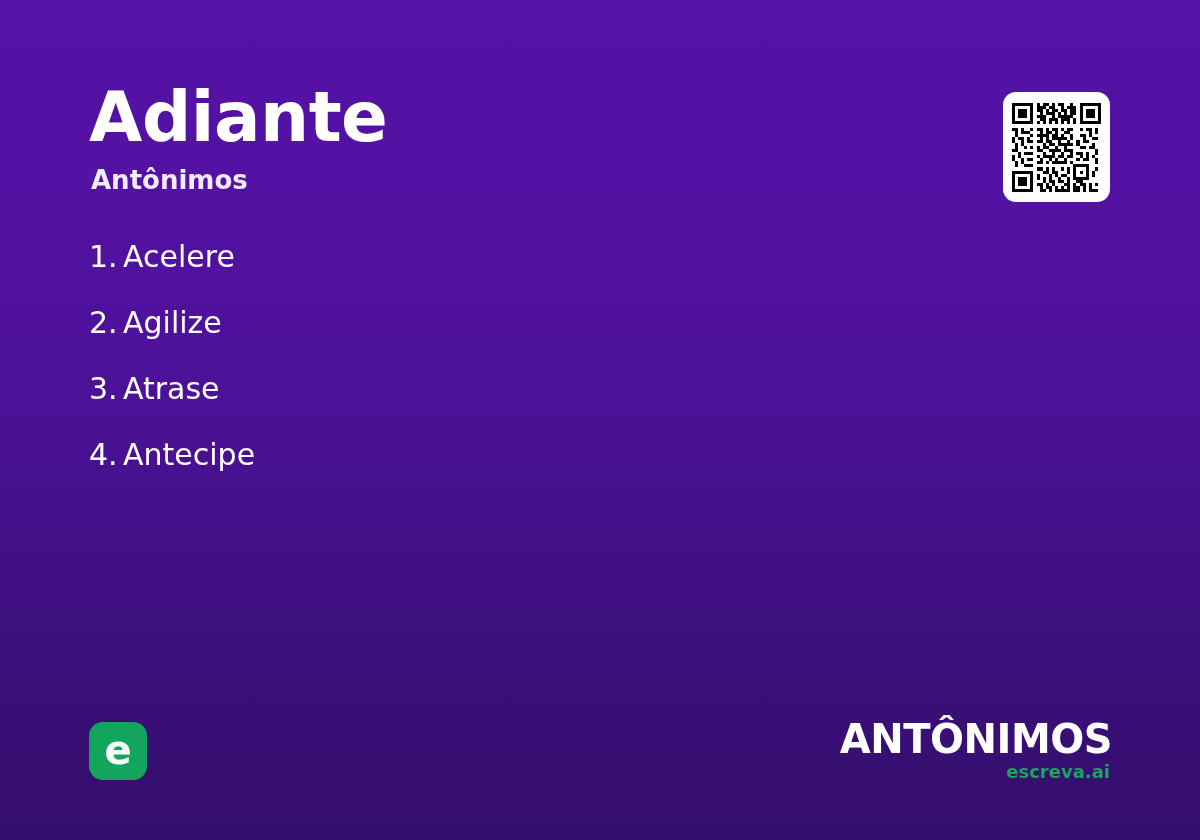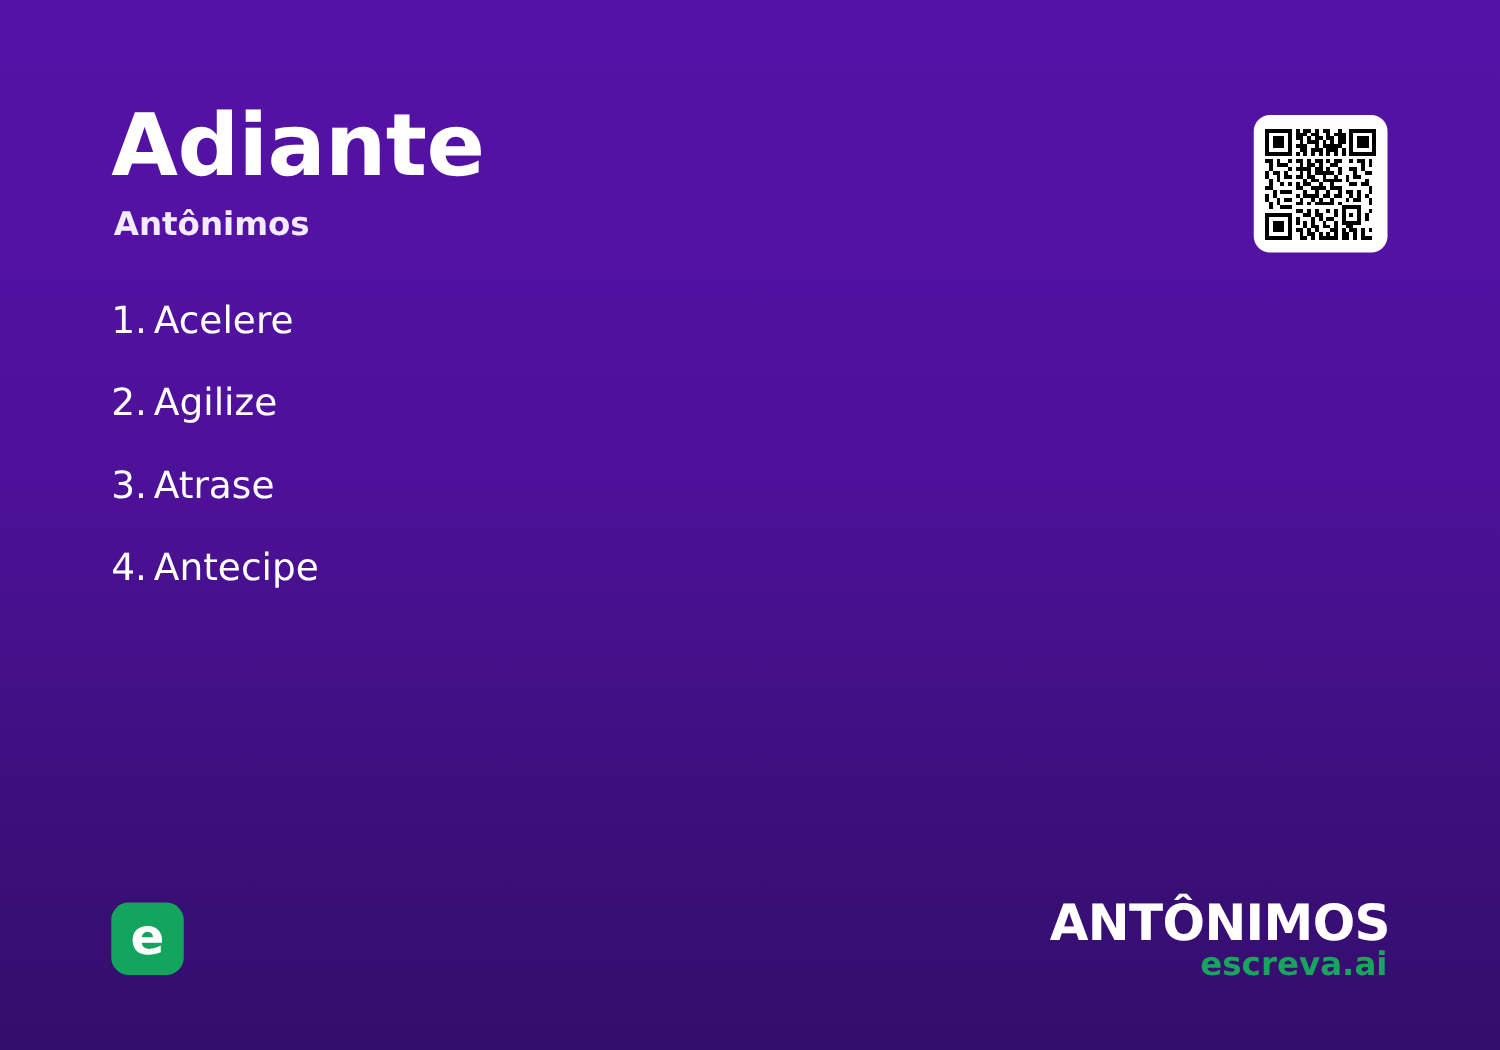--- a/index.html
+++ b/index.html
@@ -142,21 +142,21 @@
     font-size: 40px;
     line-height: 42px;
     font-weight: 700;
     letter-spacing: -0.5px;
     color: #ffffff;
     margin: 0;
     white-space: nowrap;
   }
   .brand-domain {
     font-family: "DejaVu Sans", "Liberation Sans", sans-serif;
-    font-size: 26px;
+    font-size: 18px;
     line-height: 22px;
     font-weight: 700;
     letter-spacing: 0px;
     color: #19a55d;
     margin: 1px 2px 0 0;
     white-space: nowrap;
   }
 </style>
 </head>
 <body>

